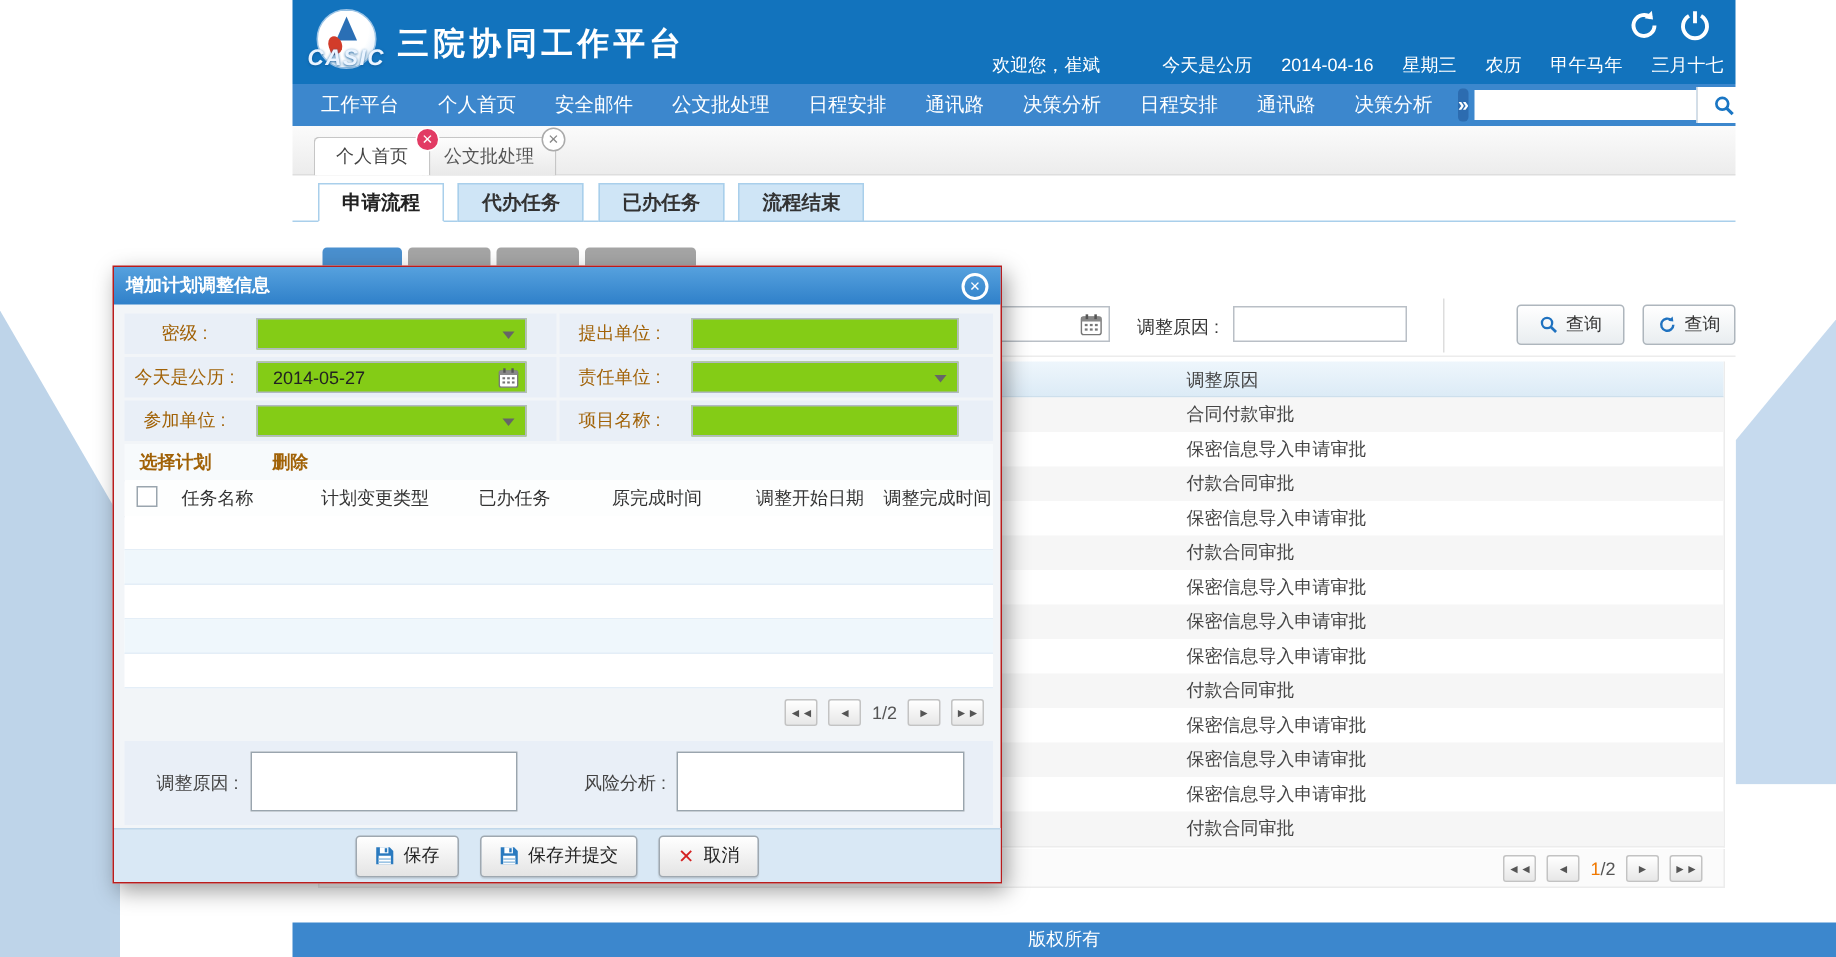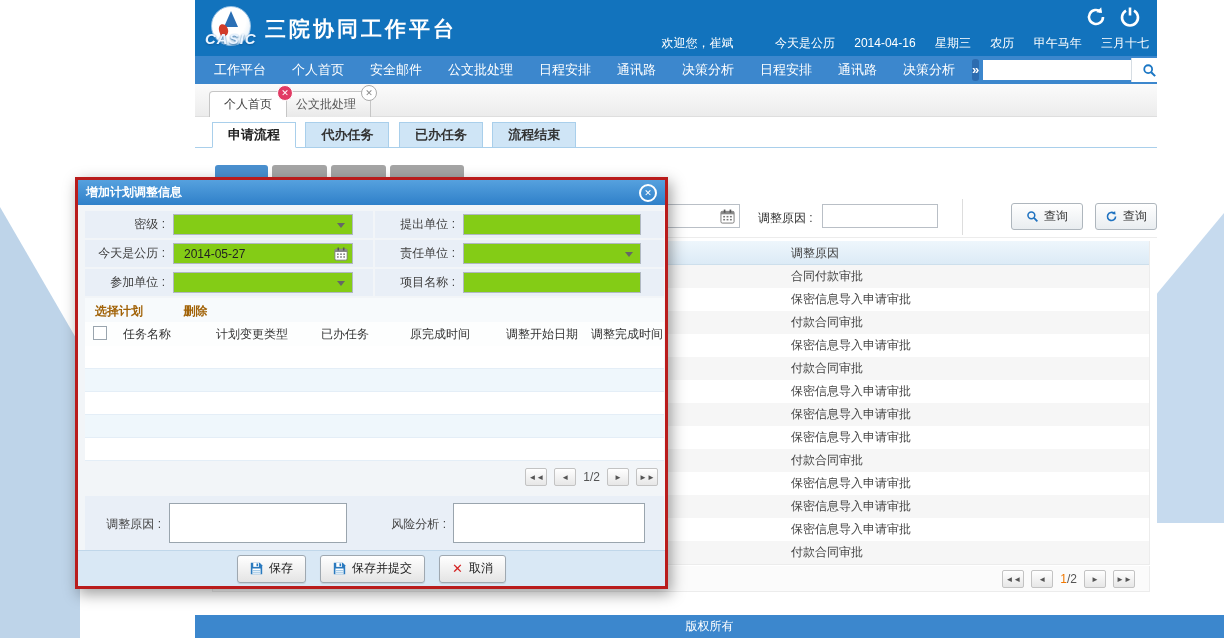--- a/index.html
+++ b/index.html
@@ -91,29 +91,29 @@
               justify-content:flex-end;gap:7px;padding-right:14px;}
   .pgbtn{width:22px;height:18px;border:1px solid #c3c3c3;border-radius:2px;background:linear-gradient(#fff,#e7e7e7);
          font-size:8px;color:#555;text-align:center;line-height:17px;cursor:pointer;box-sizing:border-box;}
   .pgtext{font-size:12px;color:#555;}
   .pgtext .cur{color:#f07800;}
   
   .footer{position:absolute;left:195px;top:615px;width:1029px;height:23px;background:#3c87cd;color:#fff;
           text-align:center;line-height:23px;font-size:12px;}
   
   .modal{position:absolute;left:75px;top:177px;width:593px;height:412px;background:#f2f5f8;
-         border:3px solid #b91c1c;box-sizing:border-box;box-shadow:3px 5px 14px rgba(0,0,0,.38);z-index:10;}
+         border:1px solid #b91c1c;box-sizing:border-box;box-shadow:3px 5px 14px rgba(0,0,0,.38);z-index:10;}
   .m-head{height:25px;background:linear-gradient(#56a1de,#2f80c9);display:flex;align-items:center;padding:0 8px;}
   .m-title{color:#fff;font-size:12px;font-weight:bold;}
   .m-close{margin-left:auto;width:14px;height:14px;border:2px solid #fff;border-radius:50%;color:#fff;
            font-size:9px;line-height:14px;text-align:center;font-weight:bold;cursor:pointer;}
   .m-form{position:absolute;left:7px;top:31px;width:579px;height:85px;display:grid;
           grid-template-columns:288px 289px;grid-auto-rows:27px;gap:2px;}
   .m-cell{background:#e9eff7;display:flex;align-items:center;}
-  .m-lab{flex:none;width:80px;text-align:right;padding-right:8px;font-size:12px;color:#404040;white-space:nowrap;}
+  .m-lab{flex:none;width:80px;text-align:center;padding-right:8px;font-size:12px;color:#a16207;white-space:nowrap;}
   .ctl{height:21px;background:#84cc16;border:1px solid #b0b8c2;box-sizing:border-box;position:relative;cursor:pointer;}
   .ctl.w1{width:180px;} .ctl.w2{width:178px;}
   .ctl.select::after{content:"";position:absolute;right:7px;top:8px;border-left:4px solid transparent;
                      border-right:4px solid transparent;border-top:5px solid #666;}
   .ctl.date{display:flex;align-items:center;justify-content:space-between;padding:0 4px 0 10px;cursor:text;}
   .ctl.date .val{font-size:12px;color:#222;}
   .ctl.text{cursor:text;}
   .m-toolbar{position:absolute;left:7px;top:118px;width:579px;height:24px;line-height:24px;
              border-bottom:1px solid #d8e4ee;background:#f7fafc;}
   .m-toolbar span{font-size:12px;font-weight:bold;color:#a16207;margin-left:10px;cursor:pointer;}

